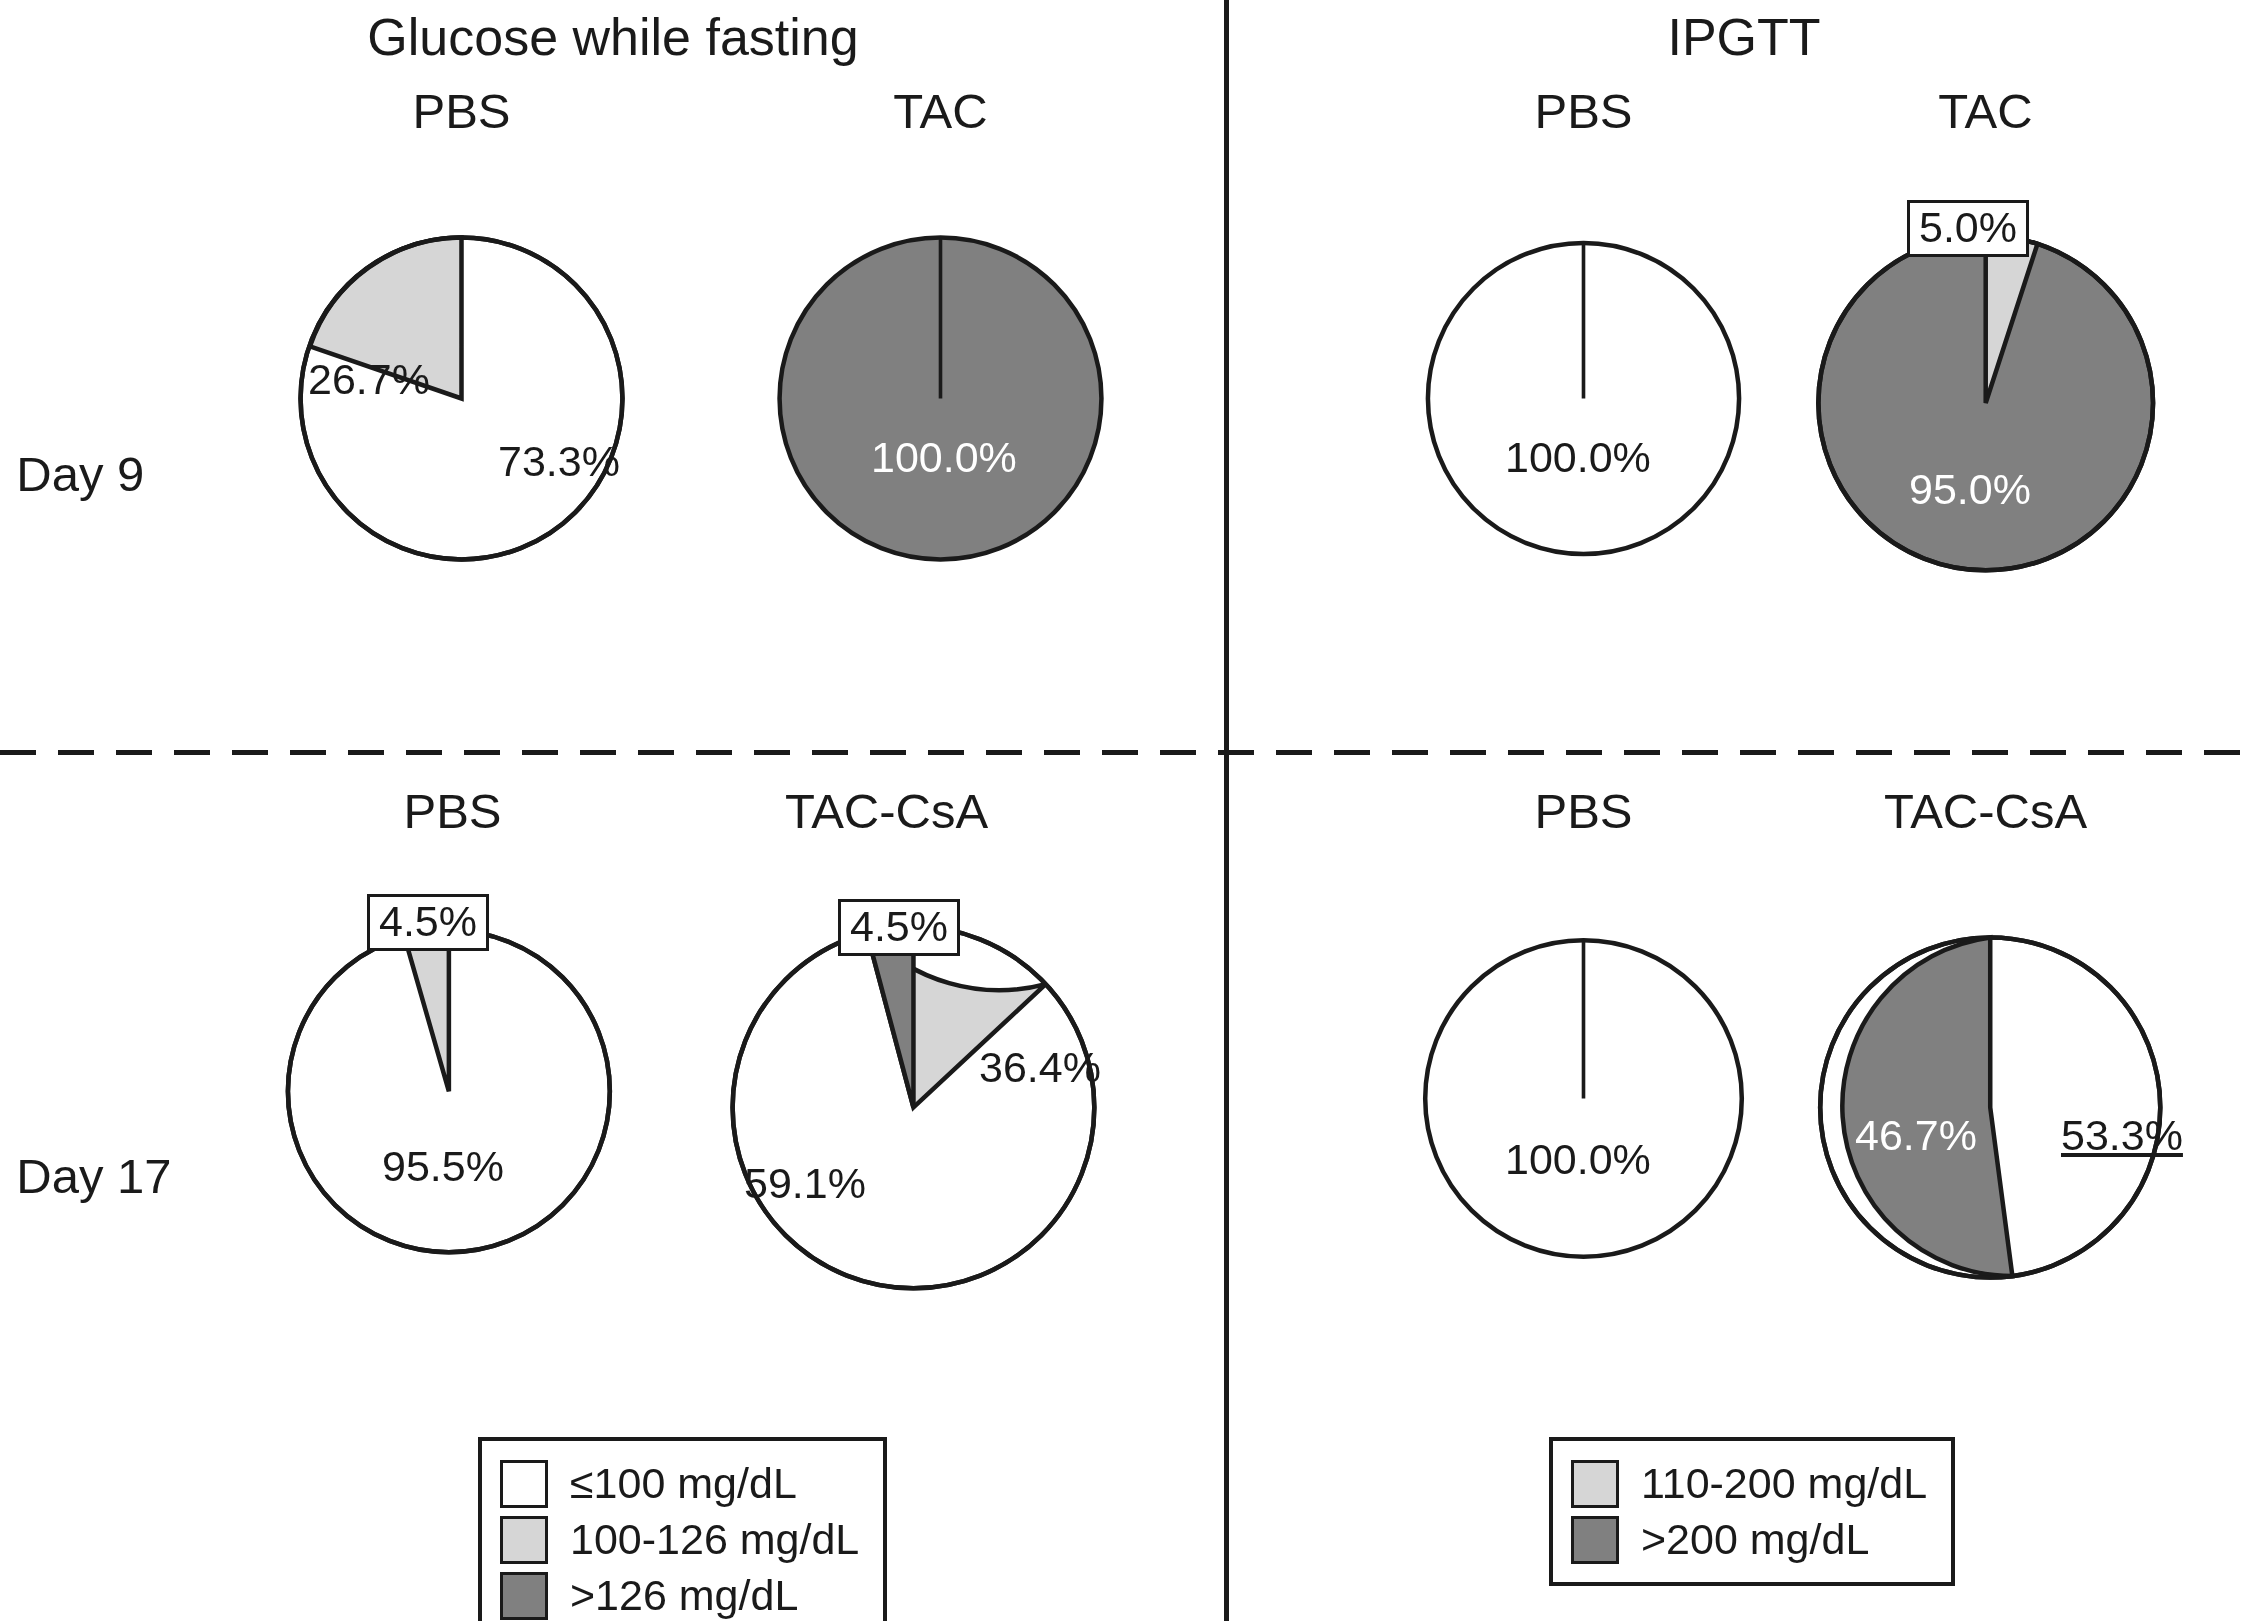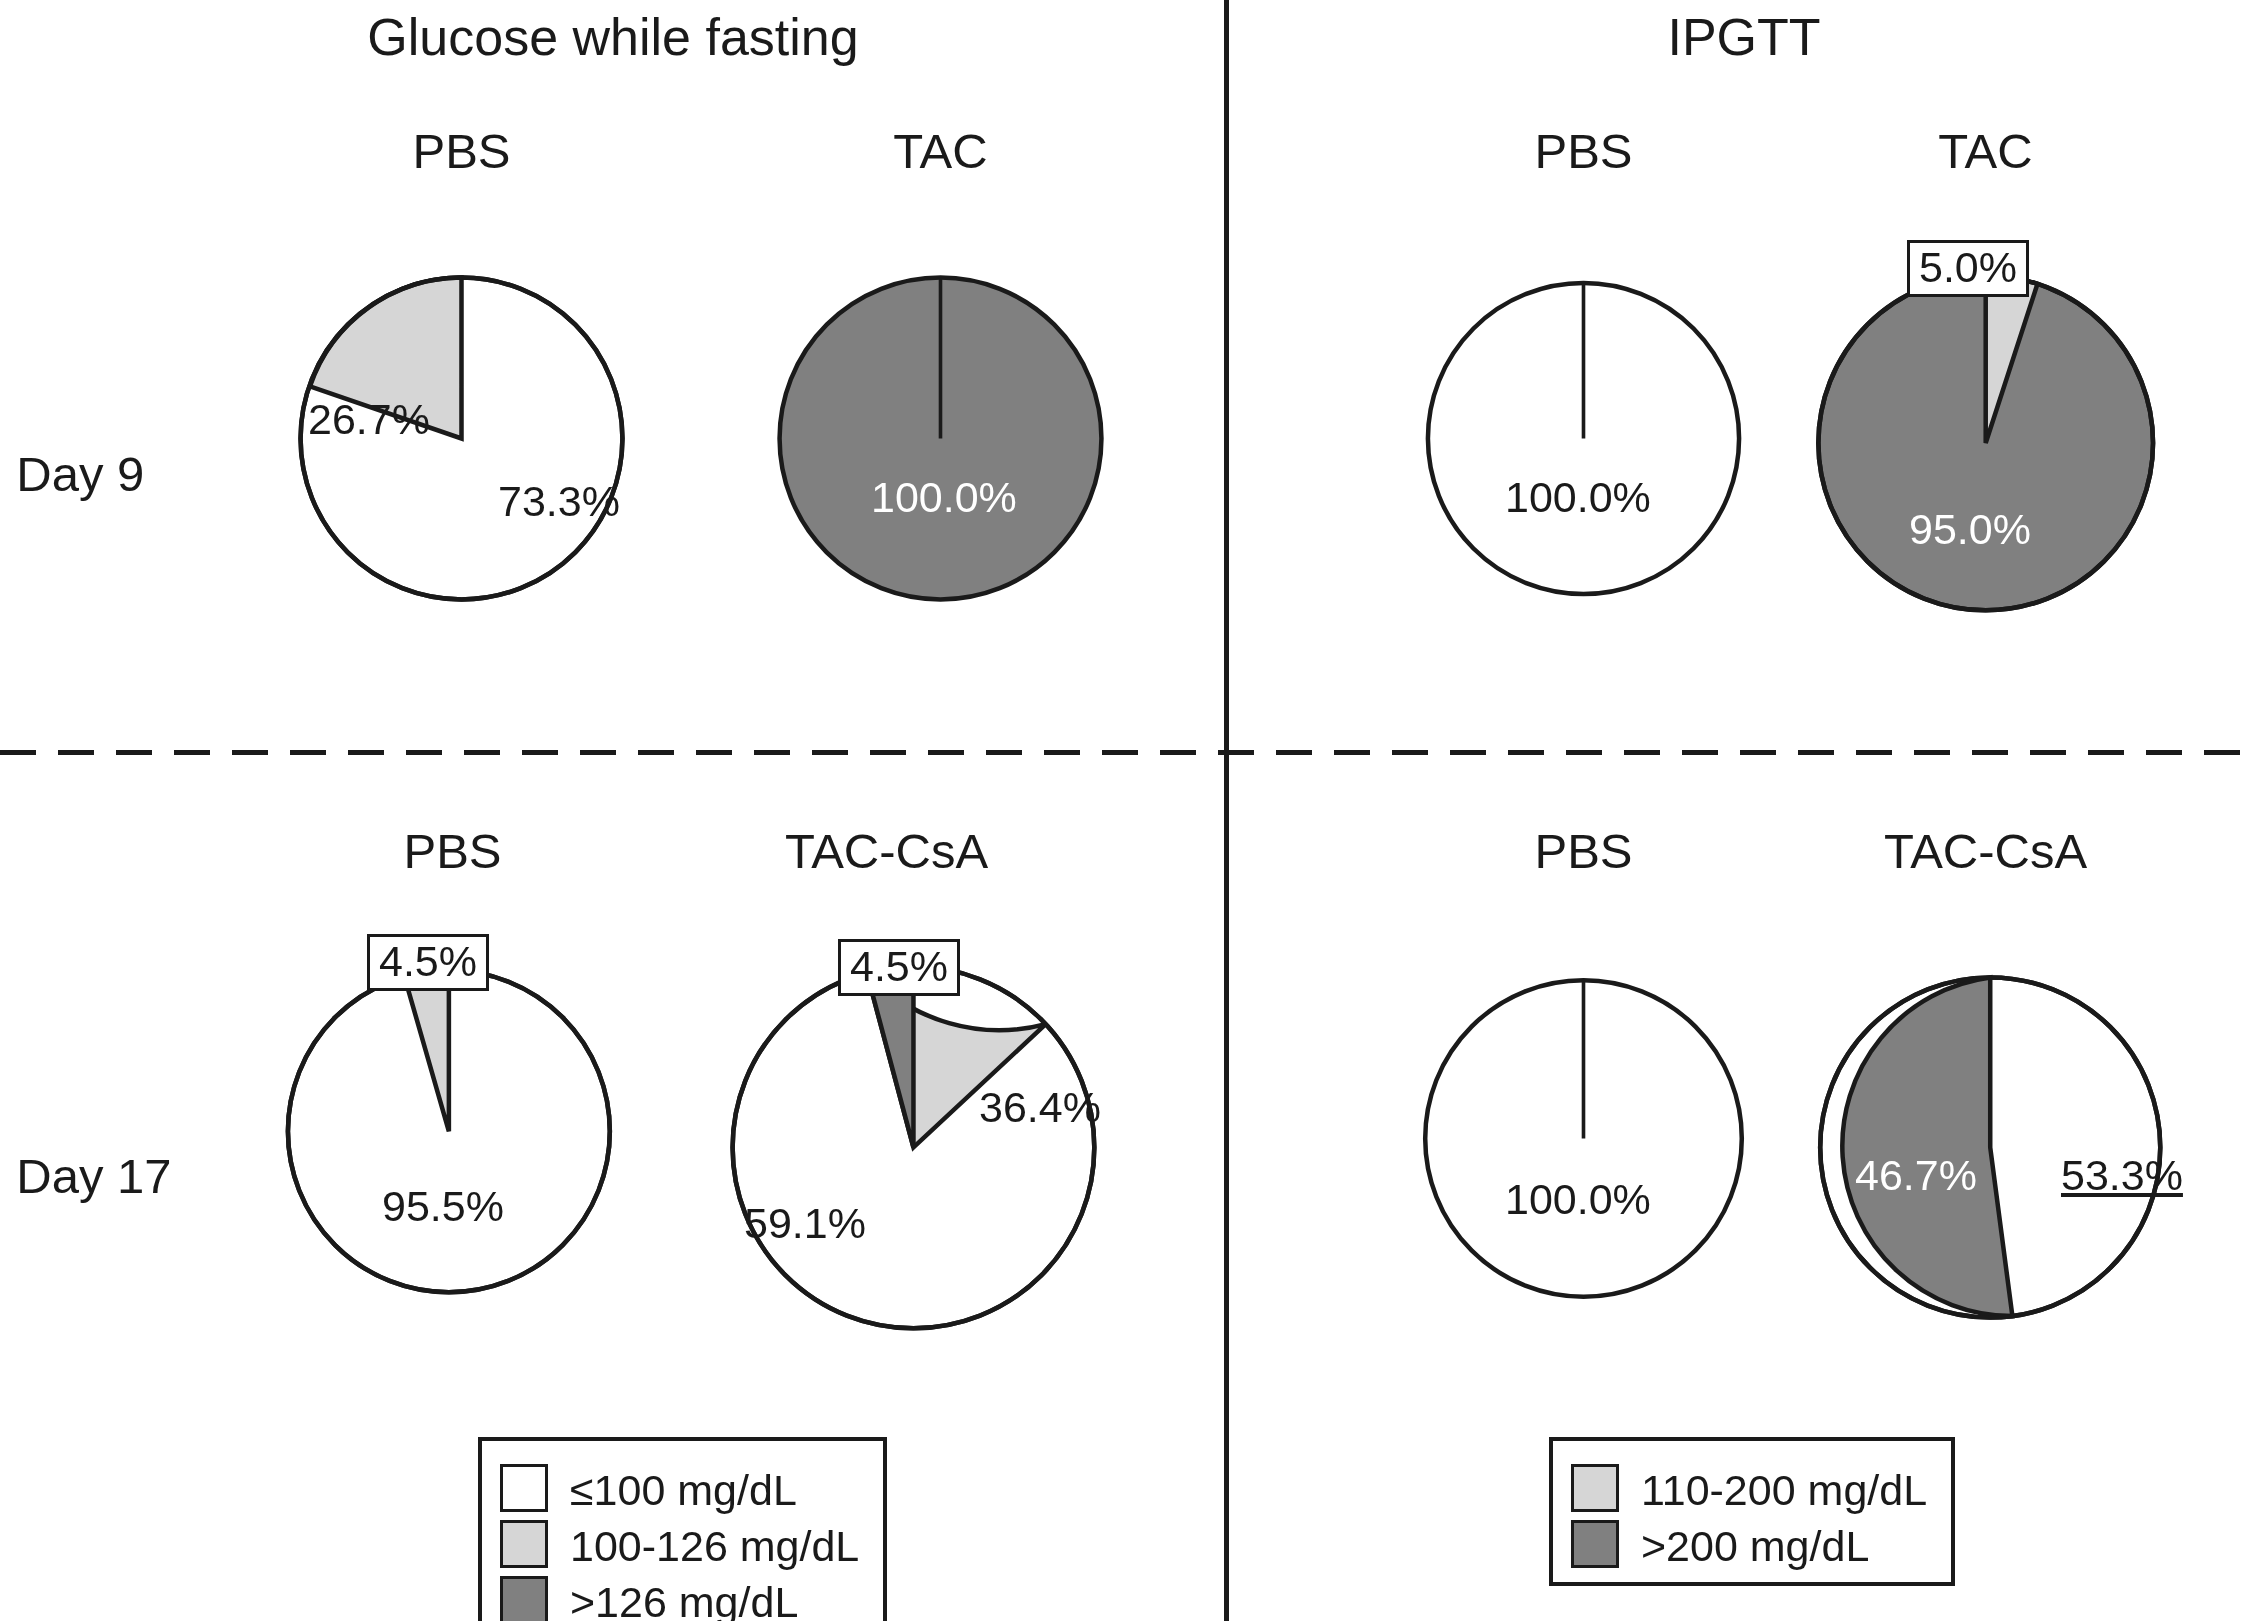--- a/index.html
+++ b/index.html
@@ -19,37 +19,37 @@
   #h-divider{position:absolute;left:0px;top:750px;width:2262px;height:5.4px;
              background:repeating-linear-gradient(to right,#1a1a1a 0px,#1a1a1a 36px,
                         rgba(0,0,0,0) 36px,rgba(0,0,0,0) 58px);}
 
   
   .row-label{position:absolute;font-size:49px;line-height:49px;white-space:nowrap;color:#1a1a1a;}
   #row-label-day12{left:16.3px;top:450px;}
   #row-label-day17{left:16.3px;top:1152px;}
 
   
-  .cell{position:absolute;margin-top:40px;}
+  .cell{position:absolute;}
   .cell-title{position:absolute;left:0;top:0;width:100%;text-align:center;
               font-size:49px;line-height:49px;white-space:nowrap;color:#1a1a1a;}
   .pie-wrap{position:absolute;left:0;top:58px;width:100%;}
   svg{display:block;overflow:visible;}
 
   
   .pct{position:absolute;font-size:43px;line-height:43px;white-space:nowrap;}
   .pct.dark{color:#1a1a1a;}
   .pct.light{color:#ffffff;}
   .pct.boxed{color:#1a1a1a;background:#ffffff;border:3.6px solid #1a1a1a;
              padding:2.7px 9px 6.3px 9px;line-height:42px;}
 
   
   .legend{position:absolute;border:4.5px solid #1a1a1a;background:#ffffff;
           padding:14.5px 23.5px 14.5px 18px;}
-  .legend-row{display:flex;align-items:flex-end;height:56px;}
+  .legend-row{display:flex;align-items:center;height:56px;}
   .swatch{width:42px;height:42px;border:3.6px solid #1a1a1a;flex:0 0 auto;}
   .legend-text{font-size:43px;line-height:43px;margin-left:22px;white-space:nowrap;color:#1a1a1a;}
   #legend-fasting{left:478px;top:1437px;}
   #legend-ipgtt{left:1549px;top:1437px;}
 </style>
 </head>
 <body>
 
 <div class="fig">
 

